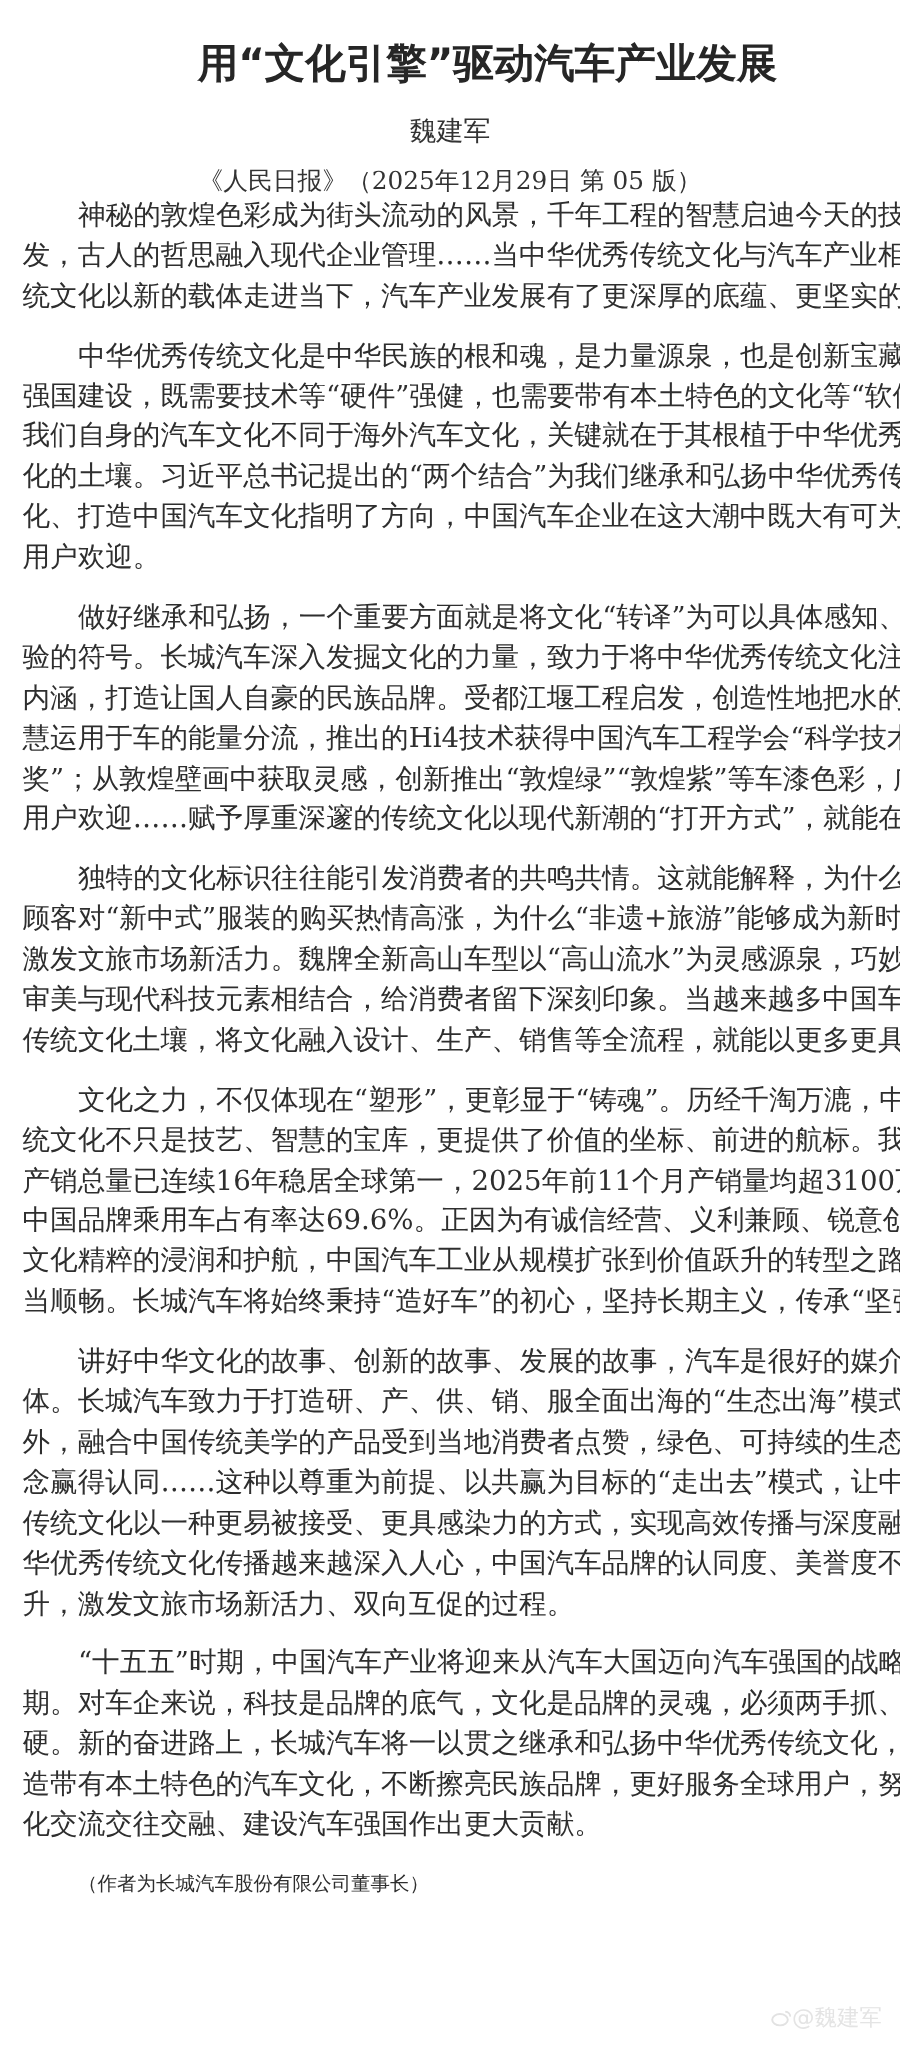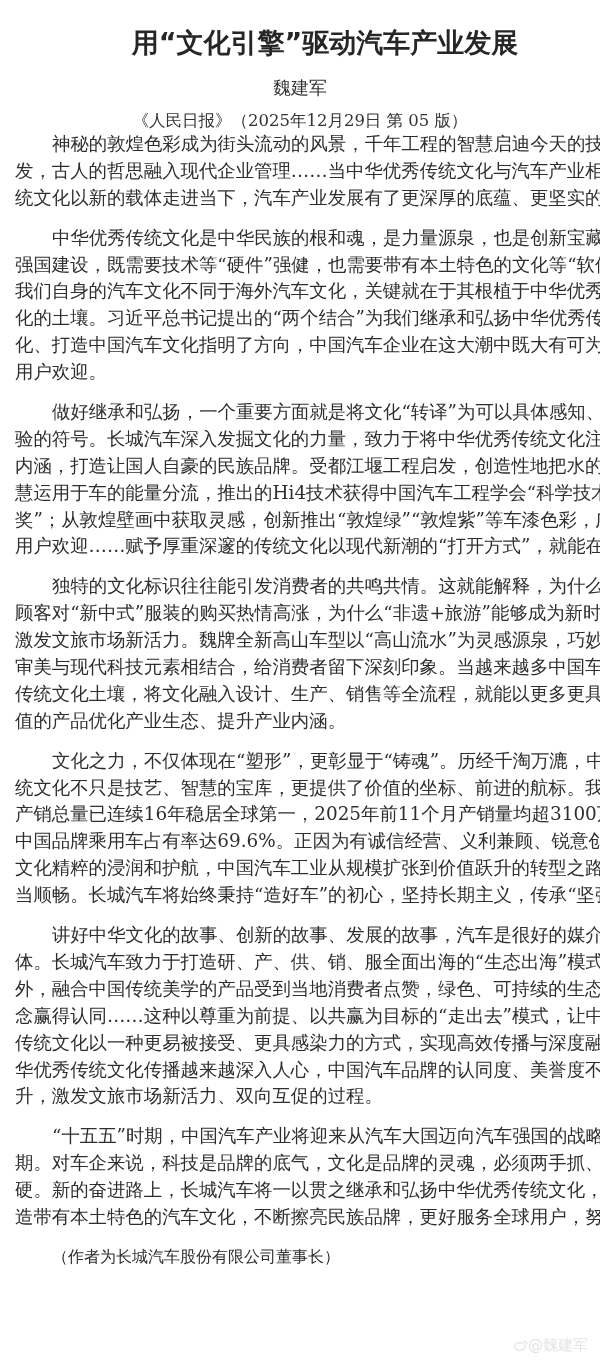--- a/index.html
+++ b/index.html
@@ -72,21 +72,21 @@
       line-height: 26.9px;
       height: 26.9px;
       color: #2e2e2e;
     }
     .line.indent {
       padding-left: 37px;
     }
     .note {
       margin-top: 2px;
       padding-left: 37px;
-      font-size: 16px;
+      font-size: 13px;
       line-height: 26.9px;
       white-space: nowrap;
       color: #2e2e2e;
     }
     .watermark {
       position: absolute;
       right: 12px;
       bottom: 10px;
       font-size: 15px;
       color: #e4e4e4;
@@ -130,21 +130,20 @@
       <span class="line">慧运用于车的能量分流，推出的Hi4技术获得中国汽车工程学会“科学技术奖特等</span>
       <span class="line">奖”；从敦煌壁画中获取灵感，创新推出“敦煌绿”“敦煌紫”等车漆色彩，广受年轻</span>
       <span class="line">用户欢迎……赋予厚重深邃的传统文化以现代新潮的“打开方式”，就能在激活传</span>
     </div>
     <div class="para">
       <span class="line indent">独特的文化标识往往能引发消费者的共鸣共情。这就能解释，为什么近些年</span>
       <span class="line">顾客对“新中式”服装的购买热情高涨，为什么“非遗+旅游”能够成为新时尚、持续</span>
       <span class="line">激发文旅市场新活力。魏牌全新高山车型以“高山流水”为灵感源泉，巧妙将东方</span>
       <span class="line">审美与现代科技元素相结合，给消费者留下深刻印象。当越来越多中国车企扎根</span>
       <span class="line">传统文化土壤，将文化融入设计、生产、销售等全流程，就能以更多更具文化价</span>
-      <span class="line">值的产品优化产业生态、提升产业内涵。</span>
     </div>
     <div class="para">
       <span class="line indent">文化之力，不仅体现在“塑形”，更彰显于“铸魂”。历经千淘万漉，中华优秀传</span>
       <span class="line">统文化不只是技艺、智慧的宝库，更提供了价值的坐标、前进的航标。我国汽车</span>
       <span class="line">产销总量已连续16年稳居全球第一，2025年前11个月产销量均超3100万辆，其中</span>
       <span class="line">中国品牌乘用车占有率达69.6%。正因为有诚信经营、义利兼顾、锐意创新等传统</span>
       <span class="line">文化精粹的浸润和护航，中国汽车工业从规模扩张到价值跃升的转型之路才能稳</span>
       <span class="line">当顺畅。长城汽车将始终秉持“造好车”的初心，坚持长期主义，传承“坚强守护”的</span>
     </div>
     <div class="para">
@@ -154,20 +153,21 @@
       <span class="line">念赢得认同……这种以尊重为前提、以共赢为目标的“走出去”模式，让中华优秀</span>
       <span class="line">传统文化以一种更易被接受、更具感染力的方式，实现高效传播与深度融入。中</span>
       <span class="line">华优秀传统文化传播越来越深入人心，中国汽车品牌的认同度、美誉度不断提</span>
       <span class="line">升，激发文旅市场新活力、双向互促的过程。</span>
     </div>
     <div class="para">
       <span class="line indent">“十五五”时期，中国汽车产业将迎来从汽车大国迈向汽车强国的战略机遇</span>
       <span class="line">期。对车企来说，科技是品牌的底气，文化是品牌的灵魂，必须两手抓、两手</span>
       <span class="line">硬。新的奋进路上，长城汽车将一以贯之继承和弘扬中华优秀传统文化，聚力打</span>
       <span class="line">造带有本土特色的汽车文化，不断擦亮民族品牌，更好服务全球用户，努力为文</span>
+      <span class="line">化交流交往交融、建设汽车强国作出更大贡献。</span>
     </div>
     <div class="note">（作者为长城汽车股份有限公司董事长）</div>
   </div>
 
   <div class="watermark">
     <svg class="weibo-icon" viewBox="0 0 14 11">
       <ellipse cx="6" cy="6.5" rx="5.2" ry="3.8" fill="none" stroke="#e2e2e2" stroke-width="1.3"></ellipse>
       <path d="M9.5 1.2 A3 3 0 0 1 12.8 4.4" fill="none" stroke="#e2e2e2" stroke-width="1.2"></path>
     </svg>
     <span>@魏建军</span>

